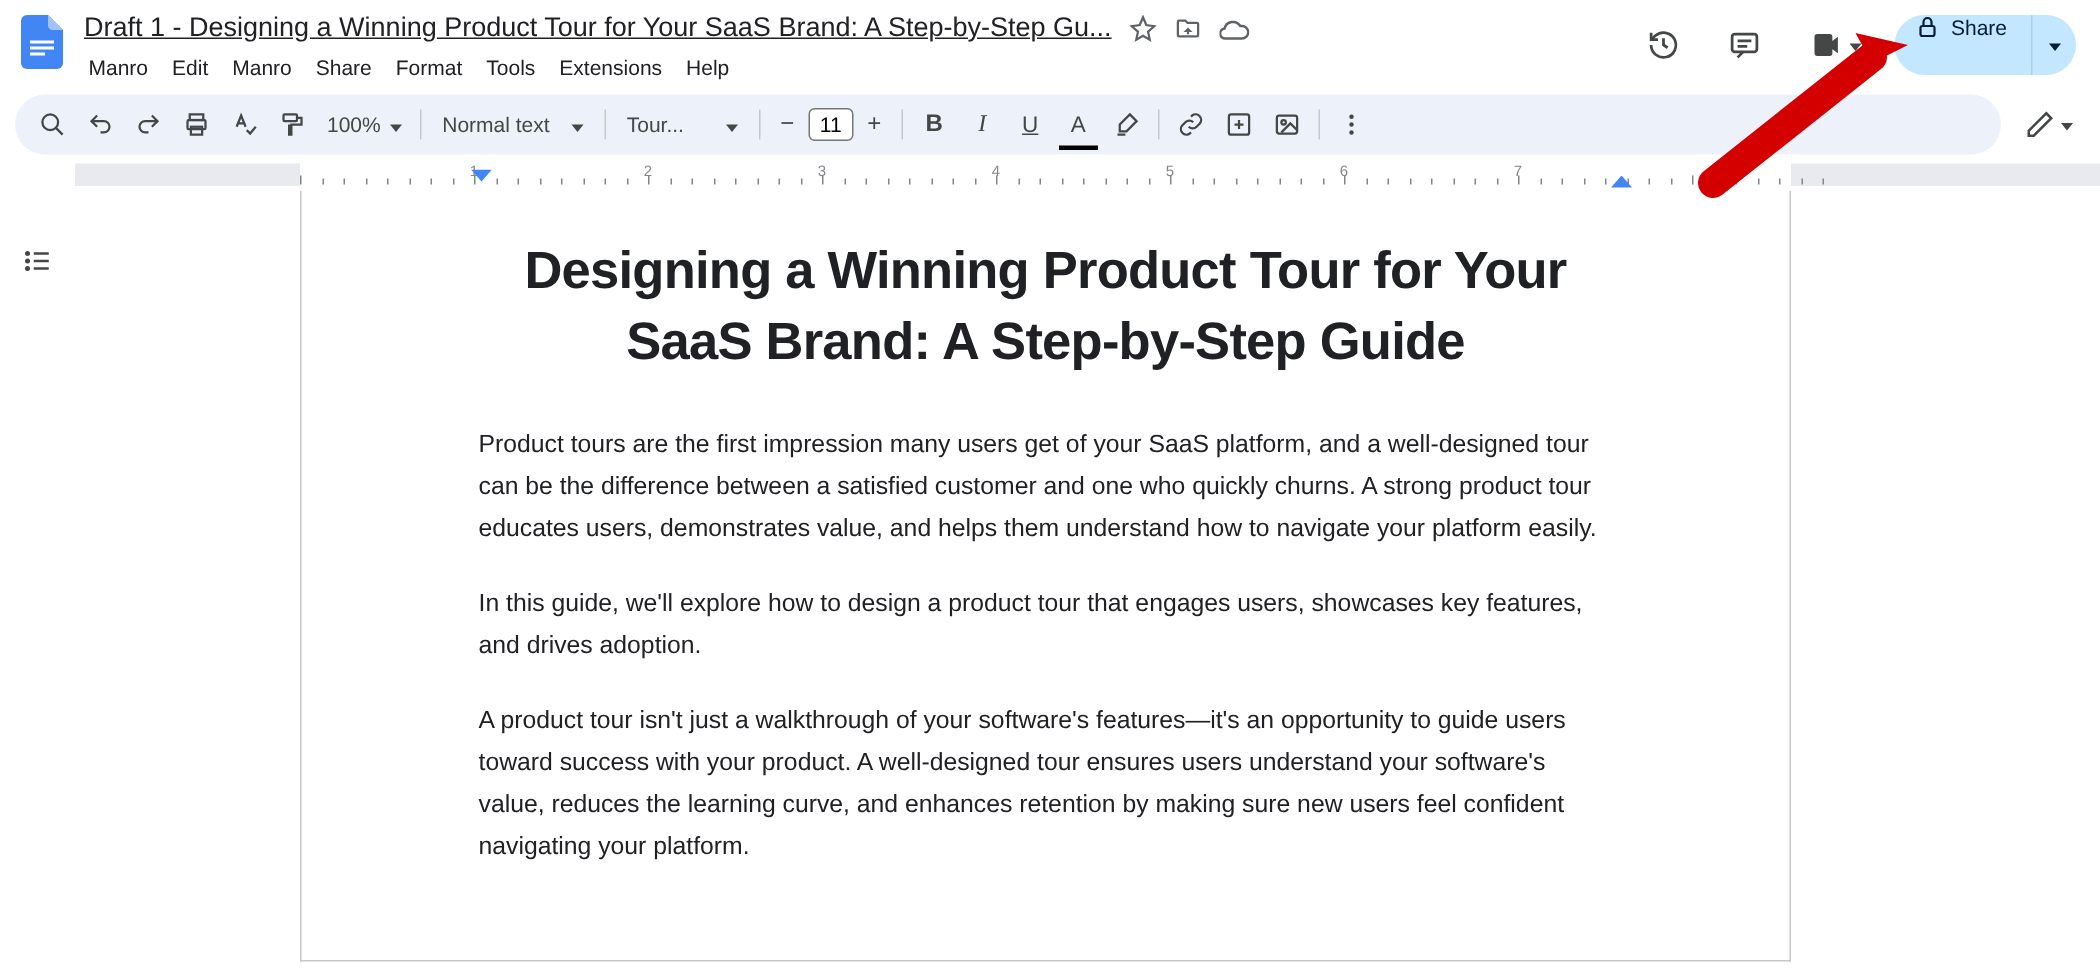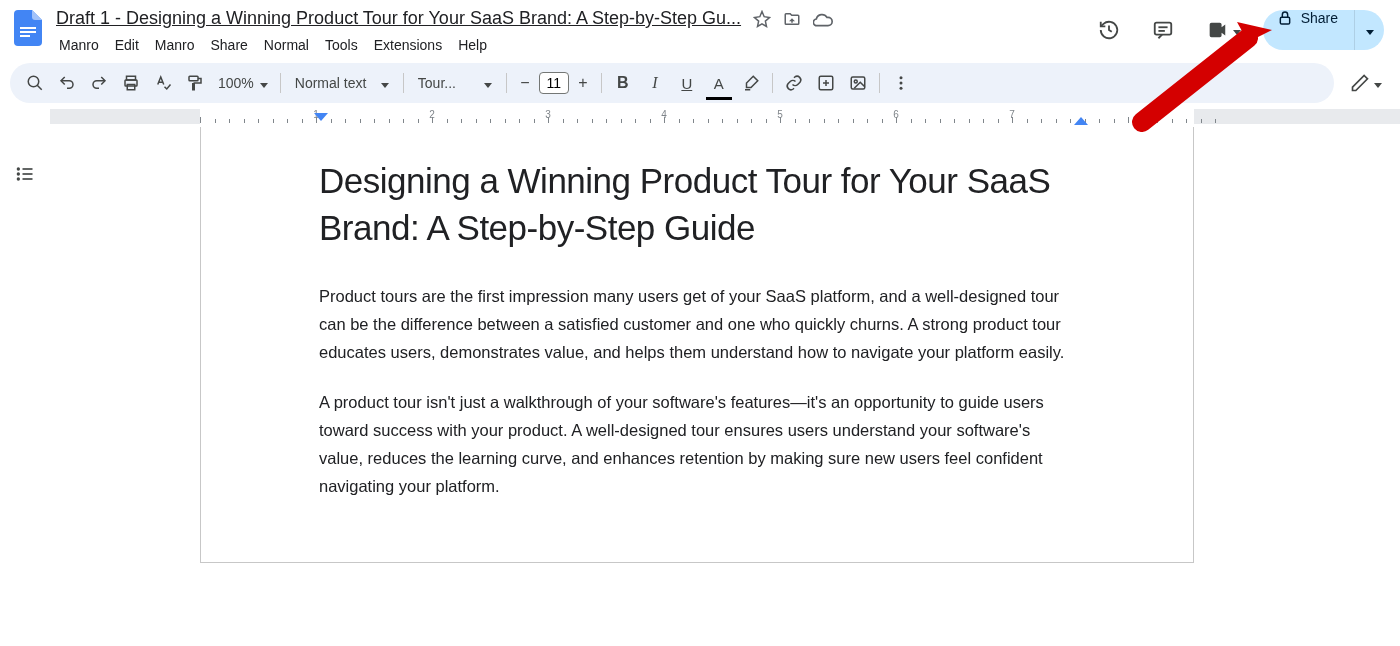--- a/index.html
+++ b/index.html
@@ -40,21 +40,21 @@
   .ruler-num { position:absolute; top:0; transform:translateX(-50%); }
   .ruler-margin { position:absolute; top:0; height:15px; background:#e8eaed;}
   .indent-marker { position:absolute; top:4px; }
   
   
   .workspace { display:flex; height: calc(646px - 130px); }
   .left-sidebar { width:50px; padding-top:30px; display:flex; justify-content:center;}
   .outline-btn { width:34px;height:34px;border-radius:17px; display:flex;align-items:center;justify-content:center;color:#444746;cursor:pointer;}
   .doc-scroll { flex:1; overflow:hidden; position:relative;}
   .page { width:994px; background:#fff; margin-left:150px; border:1px solid #c7c7c7; border-top:none; padding: 30px 118px 40px 118px;}
-  .doc-heading { font-size:35px; font-weight:400; text-align:left; line-height:1.35; letter-spacing:-0.5px; margin-bottom:30px; font-family: Arial, sans-serif;}
+  .doc-heading { font-size:35px; font-weight:700; text-align:center; line-height:1.35; letter-spacing:-0.5px; margin-bottom:30px; font-family: Arial, sans-serif;}
   .doc-para { font-size:16.5px; line-height:1.7; margin-bottom:22px; color:#202124; font-family: Arial, sans-serif;}
   
   
   .arrow { position:absolute; top:22px; left:1122px; pointer-events:none;}
   
   svg { display:block; }
   .caret::after { content:''; border-left:4px solid transparent; border-right:4px solid transparent; border-top:5px solid currentColor; display:inline-block;}
   .underline-a { position:relative;}
   .underline-a::after { content:''; position:absolute; bottom:-3px; left:2px; right:2px; height:3px; background:#000;}
 </style>
@@ -90,21 +90,21 @@
               <path d="M18 10h-1.3A7 7 0 0 0 4 12a4 4 0 0 0 1 8h13a5 5 0 0 0 0-10z"></path>
             </svg>
           </span>
       </div>
     </div>
     <div class="menu-row">
       <div class="menu-item">Manro</div>
       <div class="menu-item">Edit</div>
       <div class="menu-item">Manro</div>
       <div class="menu-item">Share</div>
-      <div class="menu-item">Normal</div>
+      <div class="menu-item">Format</div>
       <div class="menu-item">Tools</div>
       <div class="menu-item">Extensions</div>
       <div class="menu-item">Help</div>
     </div>
   </div>
   <div class="right-controls">
     <div class="rc-btn">
         <svg width="22" height="22" viewBox="0 0 24 24" fill="none" stroke="#444746" stroke-width="2">
           <path d="M3 12a9 9 0 1 0 3-6.7L3 8"></path>
           <path d="M3 3v5h5"></path>
@@ -361,20 +361,21 @@
           <rect x="9" y="11" width="12" height="2"></rect>
           <circle cx="4" cy="18" r="2"></circle>
           <rect x="9" y="17" width="12" height="2"></rect>
         </svg>
     </div>
   </div>
   <div class="doc-scroll">
     <div class="page">
       <h1 class="doc-heading">Designing a Winning Product Tour for Your SaaS Brand: A Step-by-Step Guide</h1>
       <p class="doc-para">Product tours are the first impression many users get of your SaaS platform, and a well-designed tour can be the difference between a satisfied customer and one who quickly churns. A strong product tour educates users, demonstrates value, and helps them understand how to navigate your platform easily.</p>
+      <p class="doc-para">In this guide, we'll explore how to design a product tour that engages users, showcases key features, and drives adoption.</p>
       <p class="doc-para">A product tour isn't just a walkthrough of your software's features—it's an opportunity to guide users toward success with your product. A well-designed tour ensures users understand your software's value, reduces the learning curve, and enhances retention by making sure new users feel confident navigating your platform.</p>
     </div>
   </div>
 </div>
 
 <div class="arrow">
   <svg width="160" height="110" viewBox="0 0 160 110">
     <path d="M150 8 L115 0 L126 20 Z" fill="#d40000"></path>
     <path d="M126 16 L20 100" stroke="#d40000" stroke-width="20" stroke-linecap="round"></path>
   </svg>

